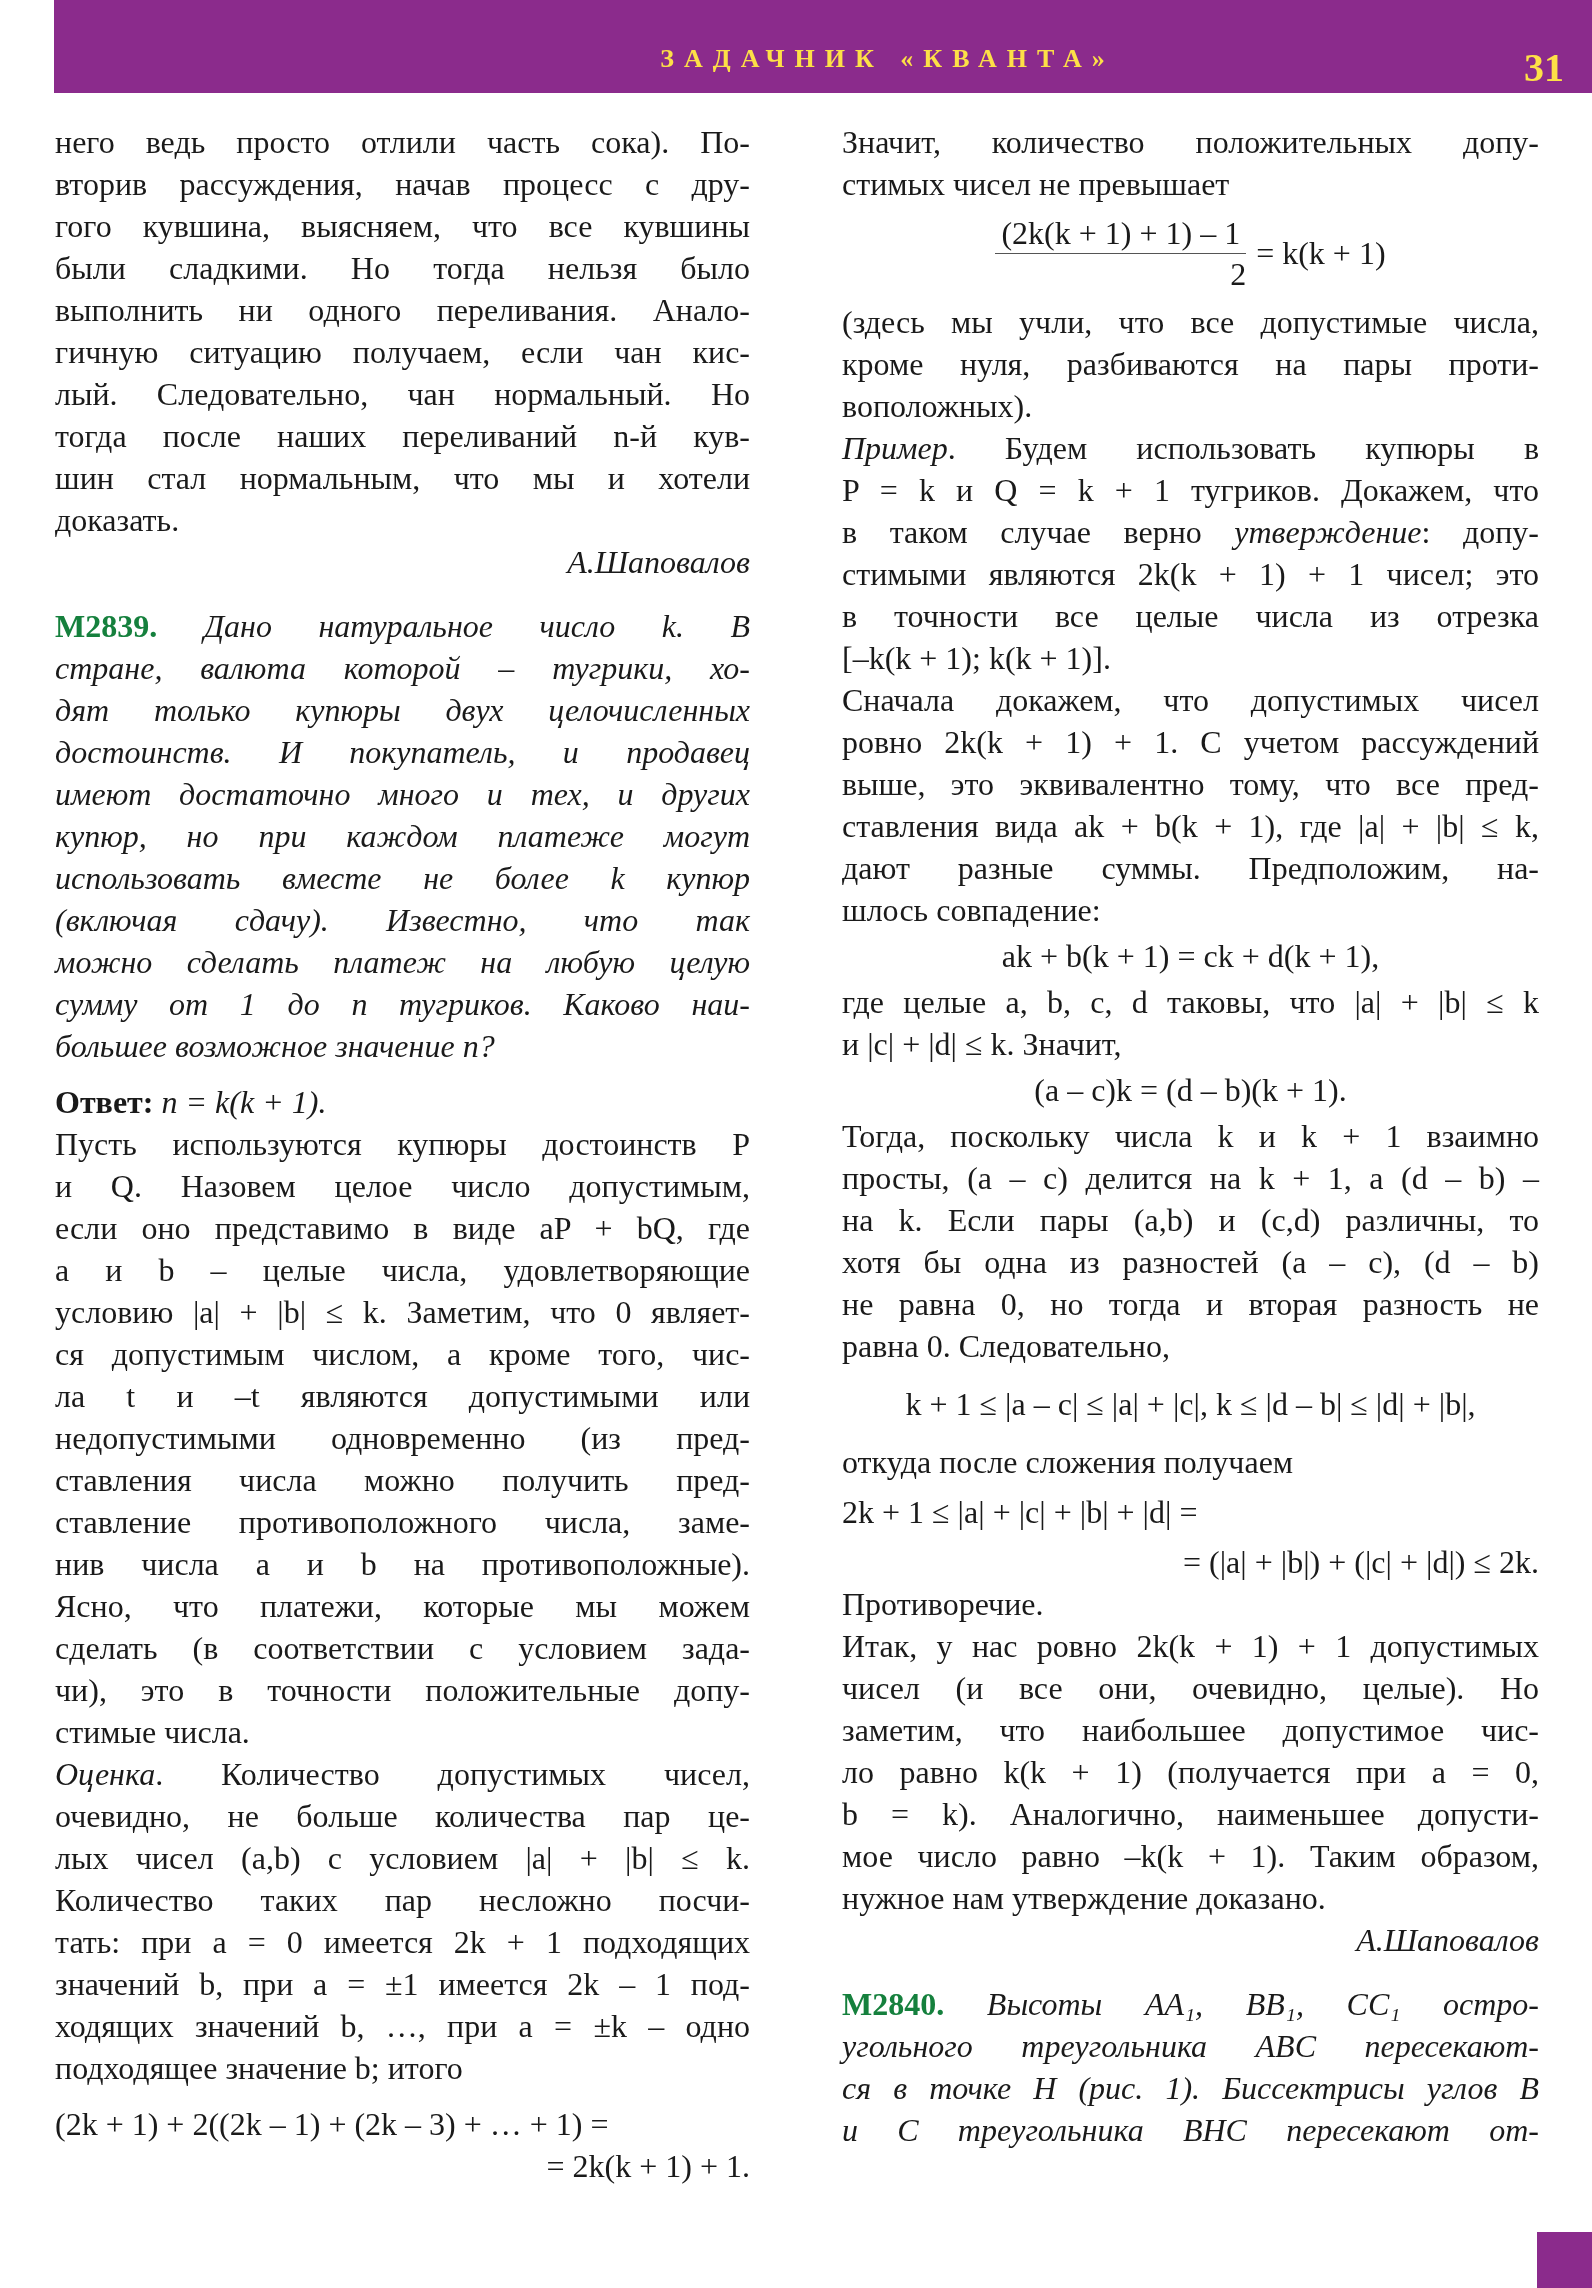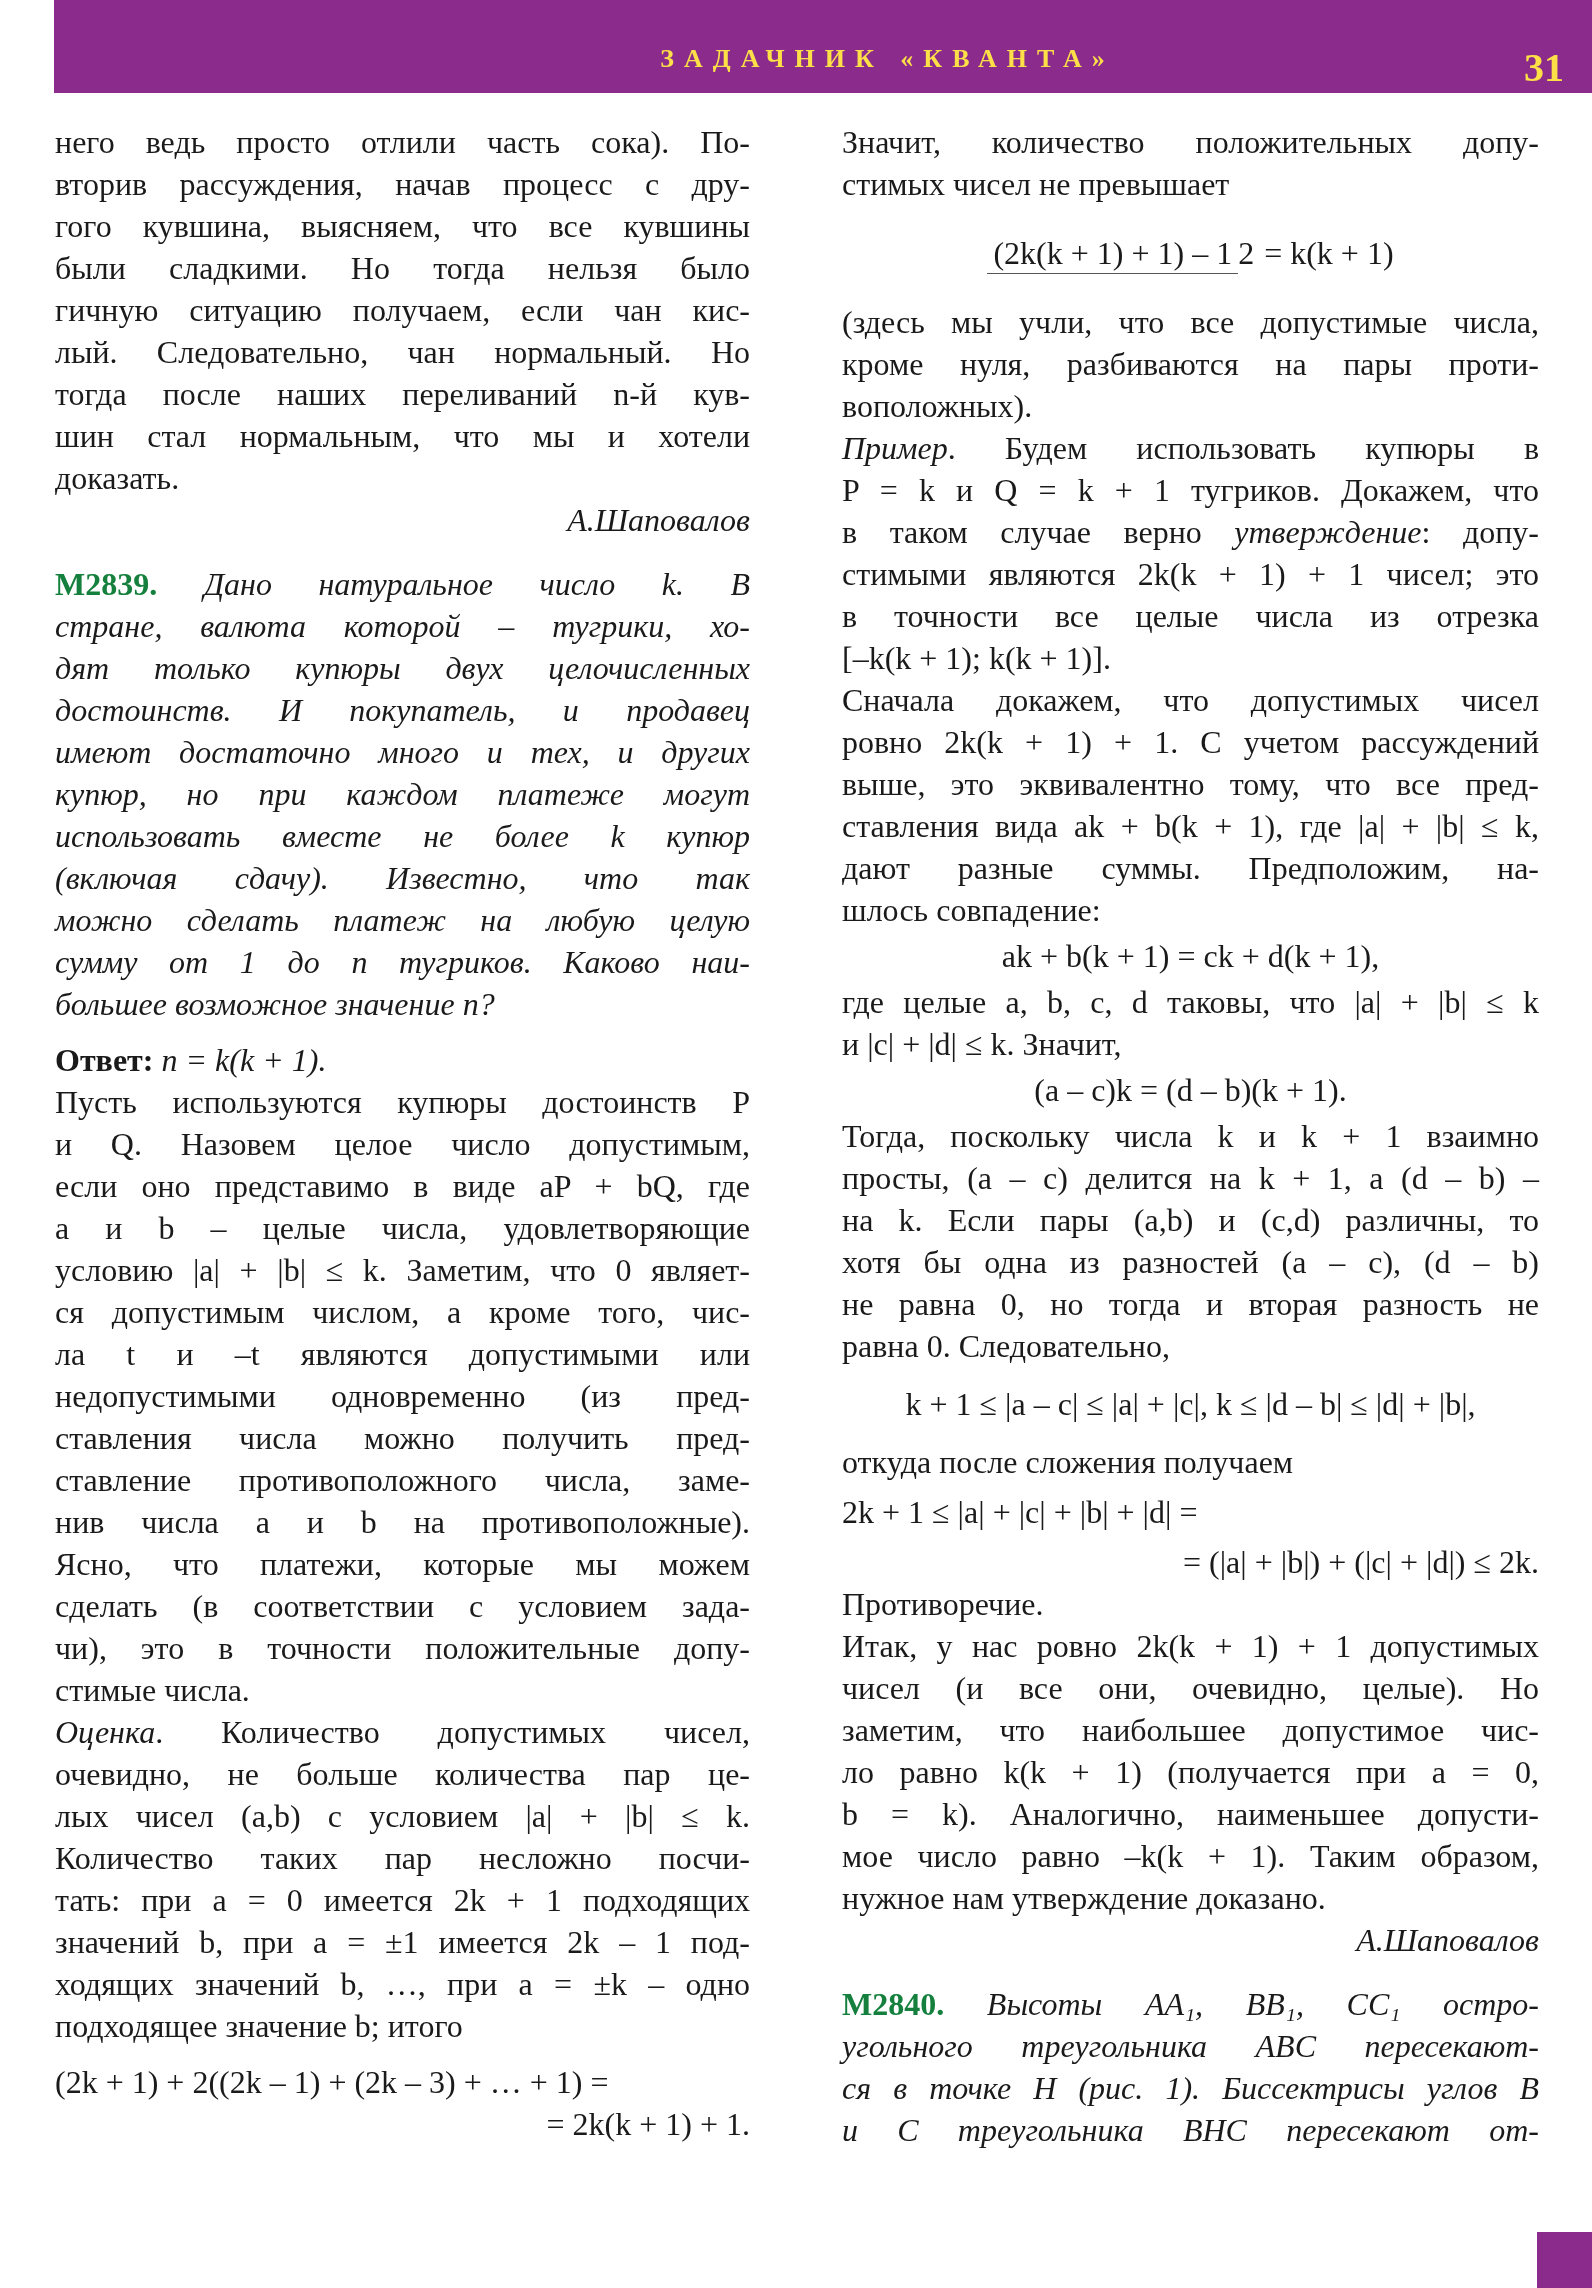--- a/index.html
+++ b/index.html
@@ -14,40 +14,41 @@
   .col-right { left:842px; width:697px; }
   .l { display:block; white-space:nowrap; text-align-last:justify; }
   .l.last { text-align-last:left; }
   .l.right { text-align:right; text-align-last:right; }
   .l.center { text-align:center; text-align-last:center; }
   .i { font-style:italic; }
   .b { font-weight:bold; }
   .pid { color:#15803d; font-weight:bold; font-style:normal; }
   .gap-s { height:14px; }
   .gap-m { height:22px; }
-  .frac { display:inline-flex; flex-direction:row; align-items:center; vertical-align:middle; }
+  .frac { display:inline-flex; flex-direction:column; align-items:flex-end; vertical-align:middle; }
   .frac .num { border-bottom:1.5px solid #555; padding:0 6px; line-height:40px; }
   .frac .den { line-height:40px; }
   .formula-block { display:flex; align-items:center; justify-content:center; padding-left:0; height:96px; }
   .corner { position:absolute; left:1537px; top:2232px; width:55px; height:57px; background:#8b2b8c; }
 </style>
 </head>
 <body>
 
 <div class="header">
   <div class="header-title">ЗАДАЧНИК «КВАНТА»</div>
   <div class="page-num">31</div>
 </div>
 
 <div class="col col-left">
   <div>
     <span class="l">него ведь просто отлили часть сока). По-</span>
     <span class="l">вторив рассуждения, начав процесс с дру-</span>
     <span class="l">гого кувшина, выясняем, что все кувшины</span>
     <span class="l">были сладкими. Но тогда нельзя было</span>
+    <span class="l">выполнить ни одного переливания. Анало-</span>
     <span class="l">гичную ситуацию получаем, если чан кис-</span>
     <span class="l">лый. Следовательно, чан нормальный. Но</span>
     <span class="l">тогда после наших переливаний n-й кув-</span>
     <span class="l">шин стал нормальным, что мы и хотели</span>
     <span class="l last">доказать.</span>
     <span class="l right i">А.Шаповалов</span>
   </div>
   <div class="gap-m"></div>
   <div>
     <span class="l i"><span class="pid">М2839.</span> <span>Дано натуральное число k. В</span></span>

